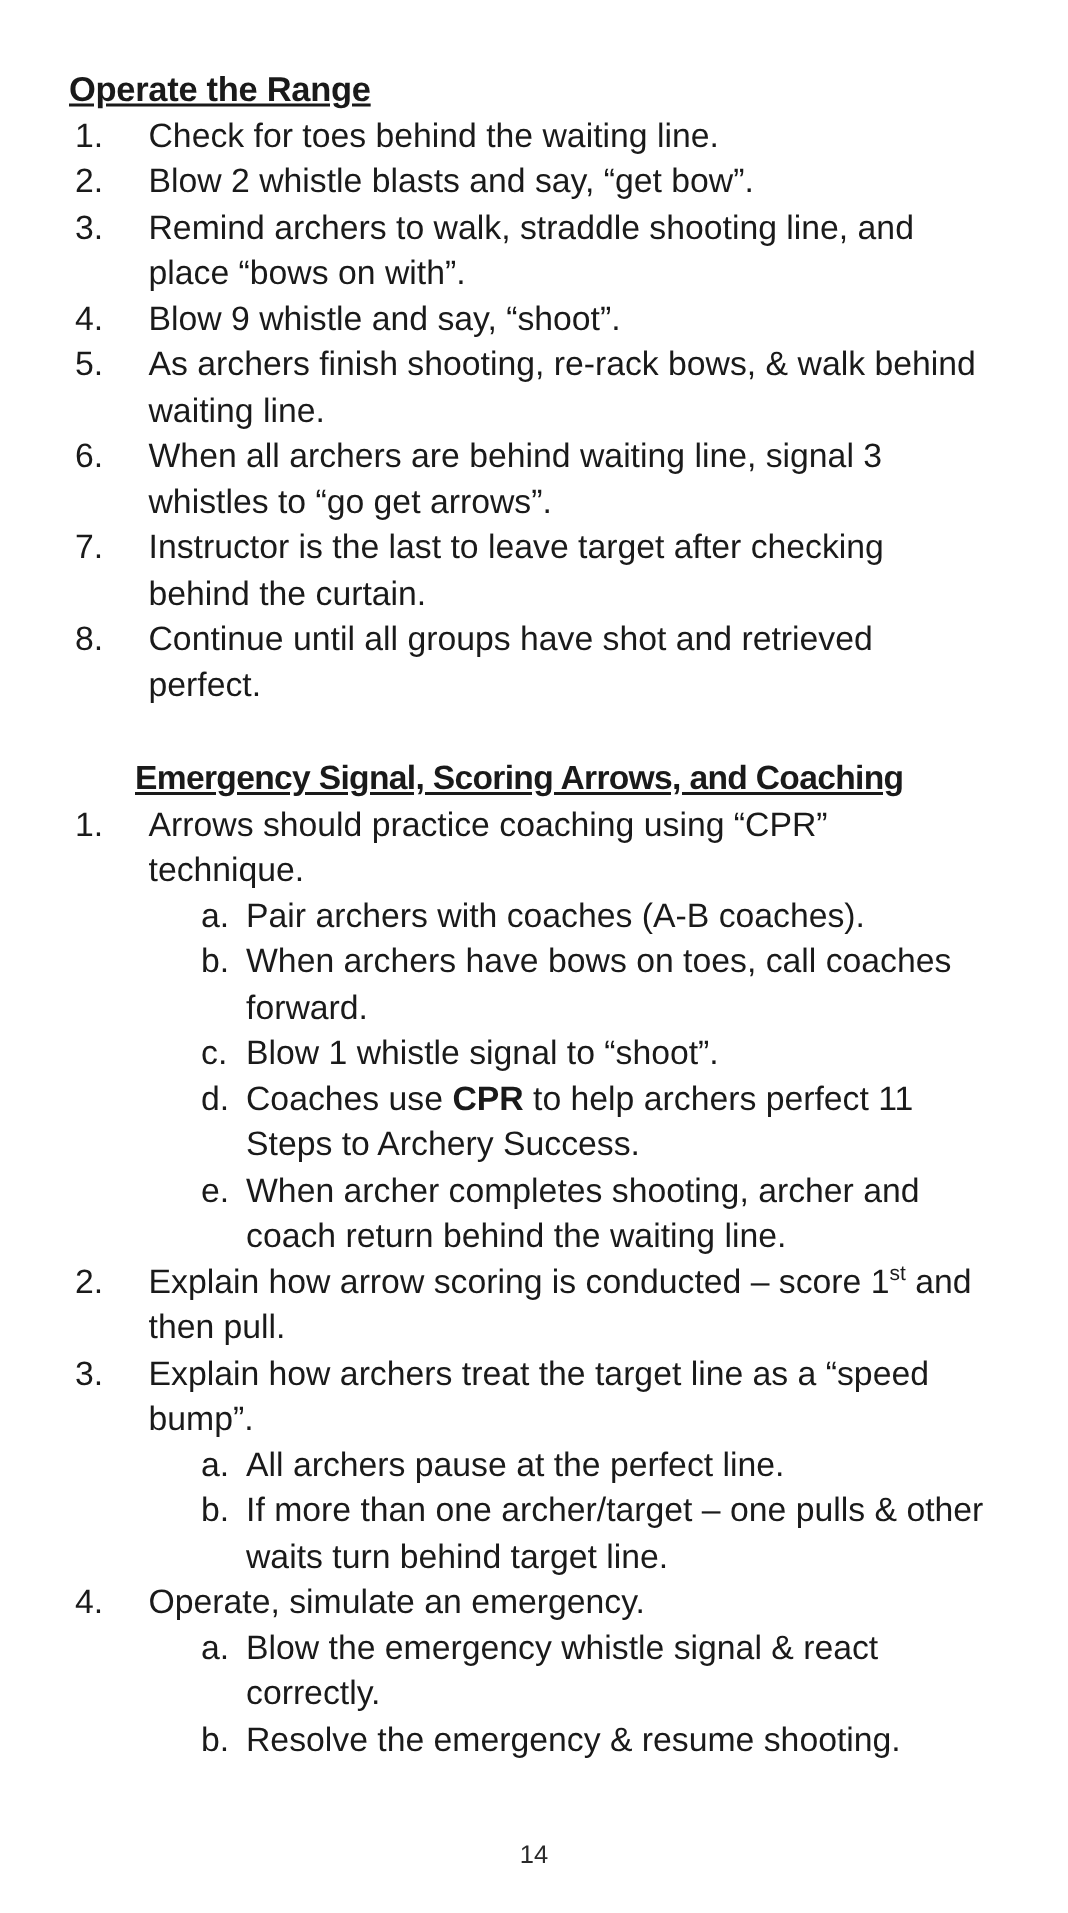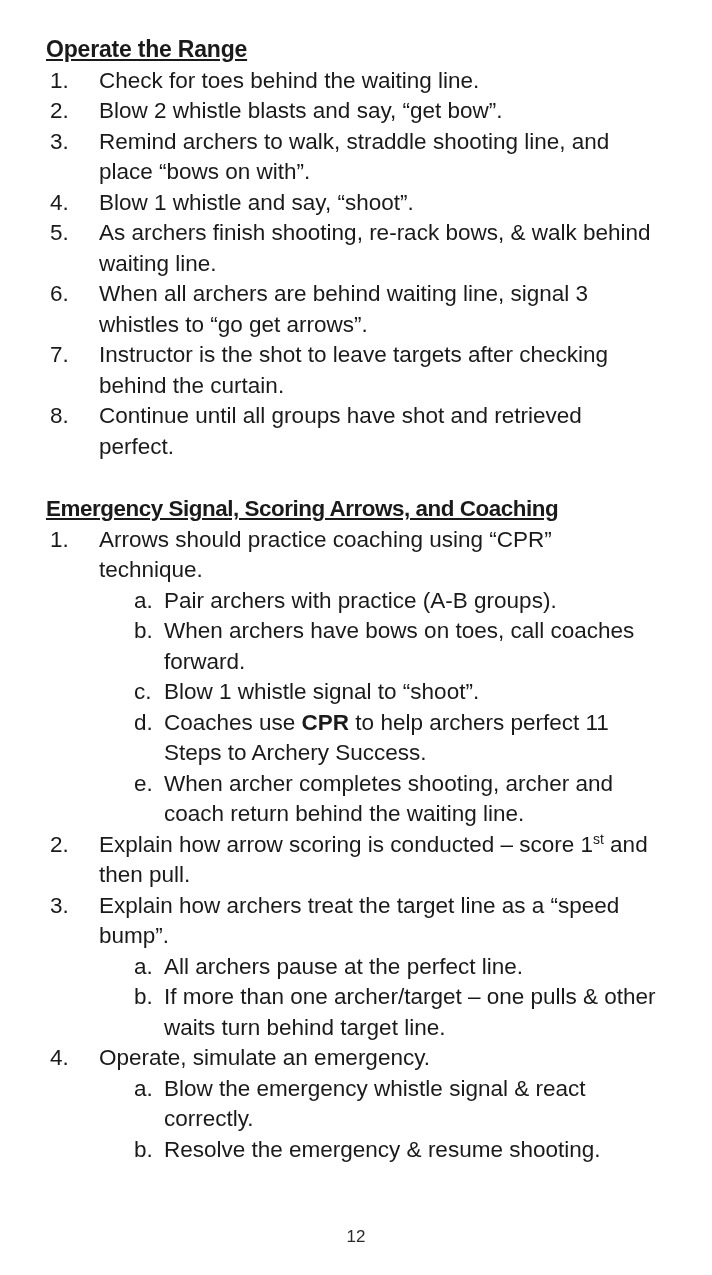--- a/index.html
+++ b/index.html
@@ -15,34 +15,35 @@
     position: relative;
     overflow: hidden;
   }
   .page {
     position: absolute;
     left: 0;
     top: 0;
     width: 712px;
     height: 1275px;
     box-sizing: border-box;
-    padding: 36px 52px 0 46px;
+    padding: 46px 52px 0 46px;
   }
   .section-heading {
     font-size: 23px;
     font-weight: bold;
     text-decoration: underline;
     letter-spacing: -0.2px;
     line-height: 1.2;
     margin: 0 0 2px 0;
     white-space: nowrap;
   }
   .section-heading.tight {
     font-size: 22.4px;
     letter-spacing: -0.45px;
+    margin-left: 44px;
   }
   .section {
     margin-bottom: 0;
   }
   .section + .section {
     margin-top: 34px;
   }
   ol.numbered {
     list-style: none;
     margin: 0;
@@ -117,53 +118,53 @@
       <li>
         <span class="num">2.</span>
         <span class="li-text">Blow 2 whistle blasts and say, “get bow”.</span>
       </li>
       <li>
         <span class="num">3.</span>
         <span class="li-text">Remind archers to walk, straddle shooting line, and place “bows on with”.</span>
       </li>
       <li>
         <span class="num">4.</span>
-        <span class="li-text">Blow 1 whistle and say, “shoot”.</span>
+        <span class="li-text">Blow 9 whistle and say, “shoot”.</span>
       </li>
       <li>
         <span class="num">5.</span>
         <span class="li-text">As archers finish shooting, re-rack bows, &amp; walk behind waiting line.</span>
       </li>
       <li>
         <span class="num">6.</span>
         <span class="li-text">When all archers are behind waiting line, signal 3 whistles to “go get arrows”.</span>
       </li>
       <li>
         <span class="num">7.</span>
-        <span class="li-text">Instructor is the shot to leave targets after checking behind the curtain.</span>
+        <span class="li-text">Instructor is the last to leave target after checking behind the curtain.</span>
       </li>
       <li>
         <span class="num">8.</span>
         <span class="li-text">Continue until all groups have shot and retrieved perfect.</span>
       </li>
     </ol>
   </div>
 
   <div class="section">
     <h2 class="section-heading tight">Emergency Signal, Scoring Arrows, and Coaching</h2>
     <ol class="numbered">
 
       <li>
         <span class="num">1.</span>
         <span class="li-text">Arrows should practice coaching using “CPR” technique.</span>
       </li>
       <ul class="lettered">
         <li>
           <span class="ltr">a.</span>
-          <span class="li-text">Pair archers with practice (A-B groups).</span>
+          <span class="li-text">Pair archers with coaches (A-B coaches).</span>
         </li>
         <li>
           <span class="ltr">b.</span>
           <span class="li-text">When archers have bows on toes, call coaches forward.</span>
         </li>
         <li>
           <span class="ltr">c.</span>
           <span class="li-text">Blow 1 whistle signal to “shoot”.</span>
         </li>
         <li>
@@ -207,14 +208,14 @@
         </li>
         <li>
           <span class="ltr">b.</span>
           <span class="li-text">Resolve the emergency &amp; resume shooting.</span>
         </li>
       </ul>
 
     </ol>
   </div>
 
-  <div class="page-number">12</div>
+  <div class="page-number">14</div>
 </div>
 
 </body></html>

